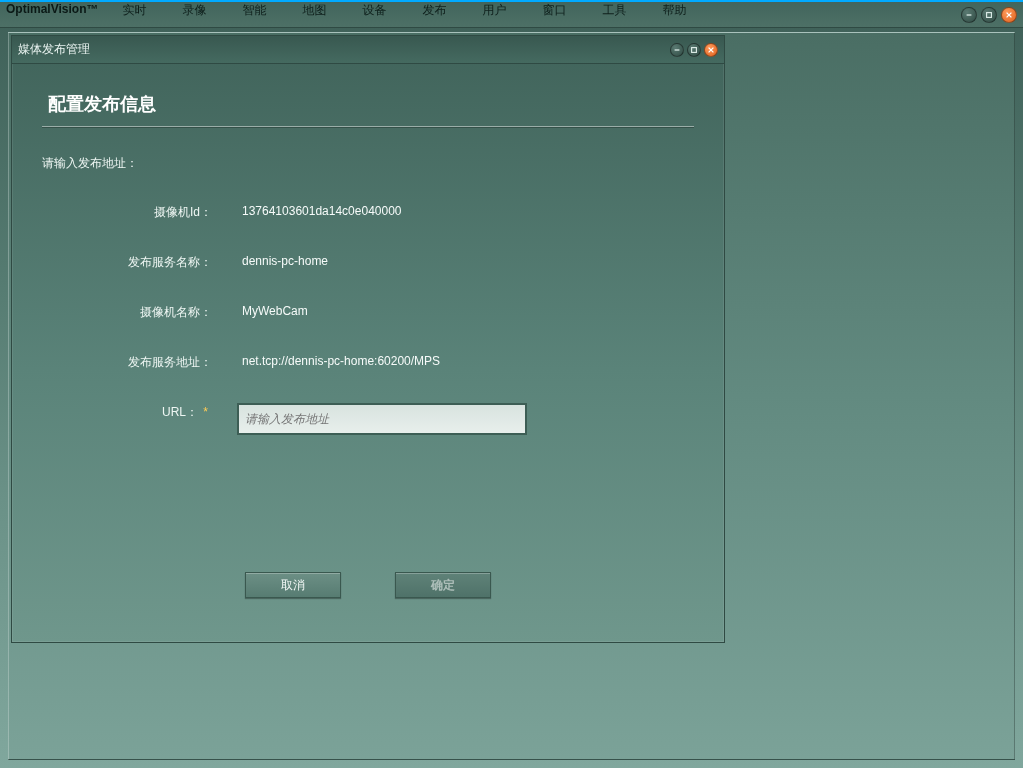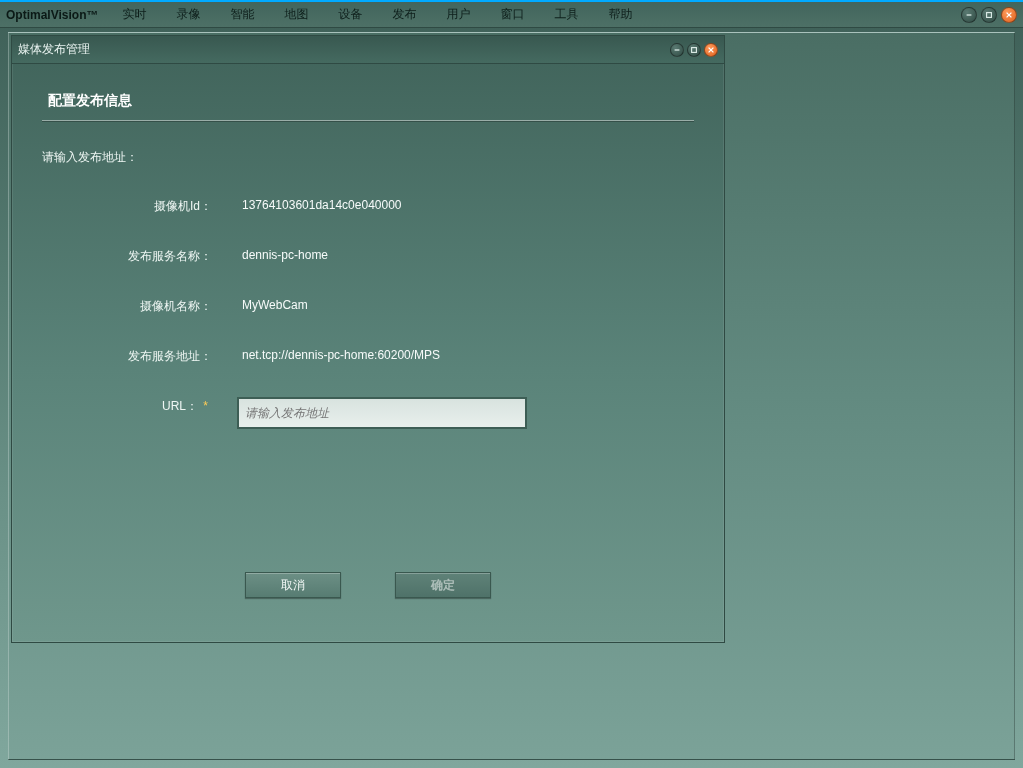--- a/index.html
+++ b/index.html
@@ -9,27 +9,26 @@
     border-top: 2px solid #00aaff;
     position: relative;
   }
 
   
   .main-titlebar {
     height: 26px;
     background: linear-gradient(180deg, #42655c 0%, #4d7066 100%);
     border-bottom: 1px solid #2f4a43;
     display: flex;
-    align-items: center;
     padding: 0 6px;
     color: #0e1f1b;
     font-size: 12px;
   }
   .app-title { font-weight: bold; color: #0b1916; margin-right: 14px; }
-  .menu { display: flex; gap: 10px; }
+  .menu { display: flex; gap: 16px; }
   .menu-item { padding: 0 10px; cursor: default; color: #0e1f1b; }
   .win-controls-main {
     margin-left: auto; display: flex; gap: 4px; align-items: center;
   }
   .winbtn {
     width: 16px; height: 16px; border-radius: 50%;
     display: inline-flex; align-items: center; justify-content: center;
     font-size: 10px; color: #fff; cursor: pointer;
     border: 1px solid rgba(0,0,0,.4);
     background: radial-gradient(circle at 35% 30%, #5a7a72, #2f4a43);
@@ -67,21 +66,21 @@
   .sub-titlebar .controls { margin-left:auto; display:flex; gap:3px; }
 
   .sub-body {
     position:absolute; left:6px; right:6px; top:28px; bottom:6px;
   }
 
   
   .section-heading {
     margin: 20px 24px 0 24px;
     padding: 8px 6px 10px 6px;
-    color: #ffffff; font-weight: bold; font-size: 14px;
+    color: #ffffff; font-weight: bold; font-size: 18px;
     border-bottom: 1px solid rgba(255,255,255,.45);
     position: relative;
   }
   .section-heading::after{
     content:""; position:absolute; left:0; right:0; bottom:-2px; height:1px;
     background: rgba(0,0,0,.25);
   }
 
   .prompt-line {
     margin: 28px 0 0 24px;

